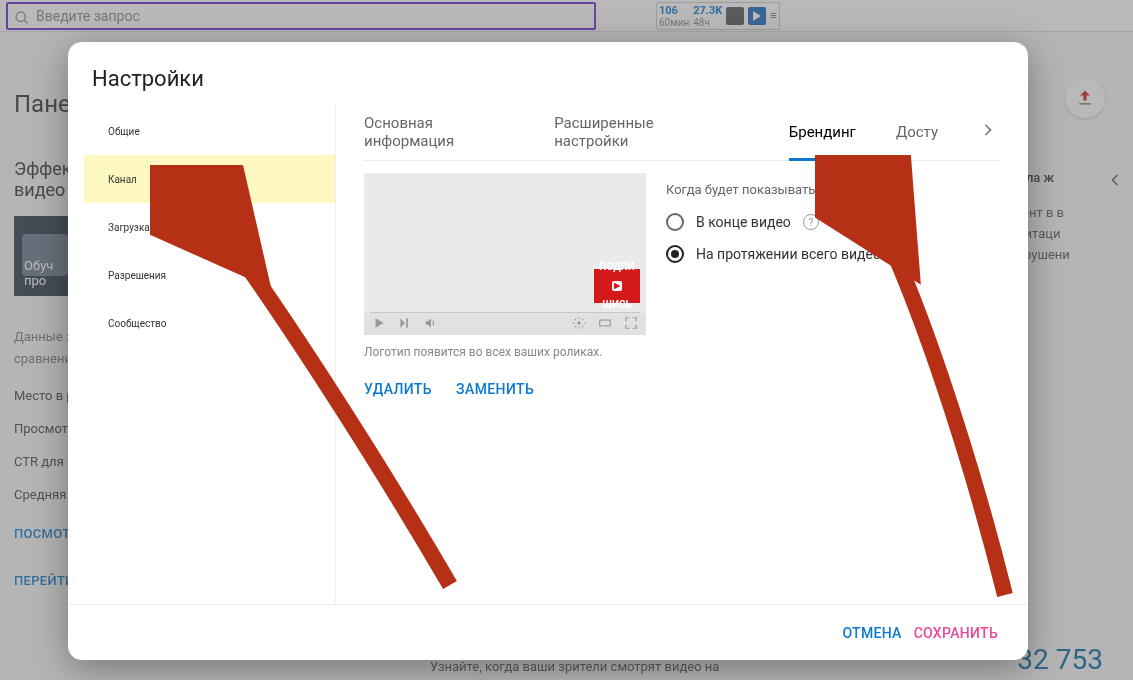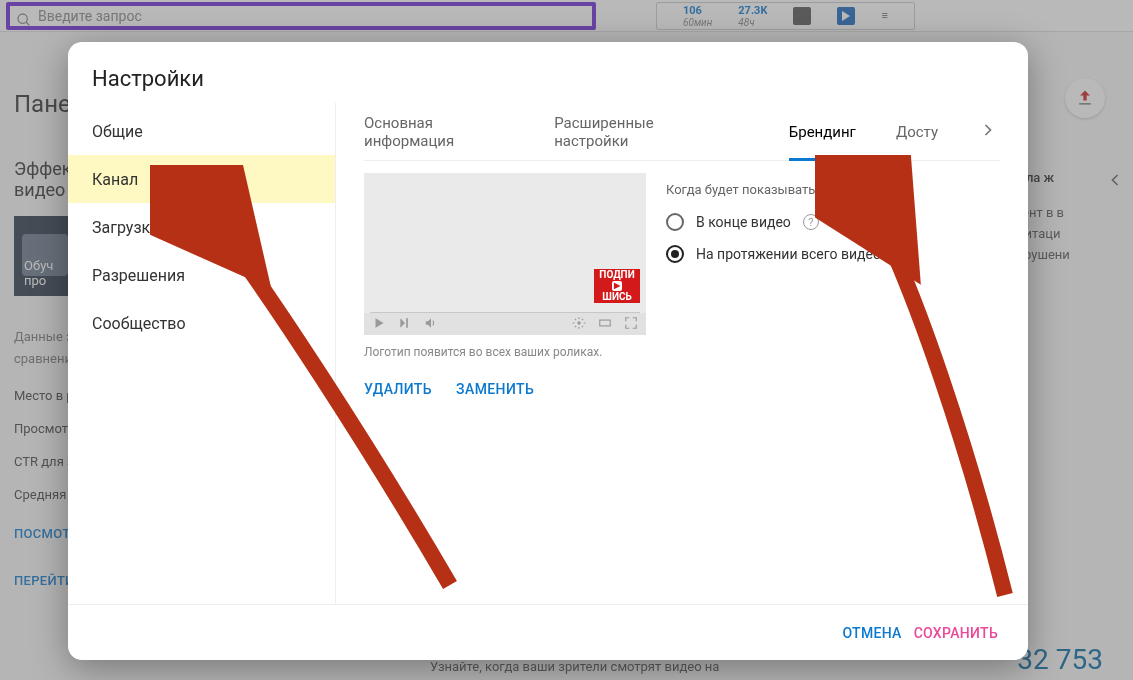--- a/index.html
+++ b/index.html
@@ -24,32 +24,32 @@
     background: rgba(100,100,100,0.45);
     z-index: 5;
   }
   .topbar {
     position: absolute; top: 0; left: 0; right: 0; height: 32px;
     background: #fff; border-bottom: 1px solid #ddd;
     display:flex; align-items:center;
   }
   .search {
     width: 590px; height: 28px; margin-left: 6px;
-    border:4px solid #6d28d9; border-radius:2px;
+    border:2px solid #6d28d9; border-radius:2px;
     display:flex; align-items:center; color:#888;
     font-size:14px; padding-left:28px; position:relative;
   }
   .search svg{position:absolute;left:6px;top:6px;}
   .stats {
     margin-left:60px; height:28px; border:1px solid #ccc; border-radius:2px;
-    display:flex; align-items:center; padding:0 26px; gap:26px; font-size:11px;
+    display:flex; align-items:center; padding:0 2px; gap:4px; font-size:11px;
   }
   .stats .v1{color:#0b79d0;font-weight:bold;}
   .stats .v2{color:#0b79d0;font-weight:bold;}
-  .stats .sub{color:#888; font-size:10px;font-style:italic;}
+  .stats .sub{color:#888; font-size:10px;}
   .stats .iconbox{width:18px;height:18px;background:#555;display:inline-block;border-radius:2px;}
   .stats .iconbox2{width:18px;height:18px;background:#1767c0;display:inline-block;border-radius:2px;position:relative;}
   .stats .iconbox2::after{content:"";position:absolute;left:5px;top:4px;border-left:8px solid #fff;border-top:5px solid transparent;border-bottom:5px solid transparent;}
   .upload-btn{
     position:absolute; right:28px; top:78px;
     width:40px;height:40px;border-radius:50%;
     background:#fff;display:flex;align-items:center;justify-content:center;
     box-shadow:0 1px 3px rgba(0,0,0,.2);
   }
 
@@ -88,22 +88,23 @@
     font-size:22px; color:#222;
   }
   .modal-body{
     flex:1; display:flex; min-height:0;
   }
   .sidebar{
     width:268px; border-right:1px solid #eee; padding-top:4px;
   }
   .sidebar-item{
     height:48px; display:flex; align-items:center;
-    padding-left:24px; font-size:16px; color:#333;
+    padding-left:24px; font-size:10px; color:#333;
     cursor:pointer;
+    margin-left:16px;
   }
   .sidebar-item.active{ background:#fef9c3; }
 
   .content{
     flex:1; padding:0 28px; overflow:hidden; position:relative;
   }
   .tabs{
     display:flex; align-items:center; height:58px;
     border-bottom:1px solid #eee; gap:40px;
     color:#666; font-size:15px;
@@ -122,20 +123,21 @@
     margin-top:12px; width:282px;
   }
   .video-frame{
     width:282px; height:162px; background:#eaeaea; position:relative;
   }
   .watermark{
     position:absolute; right:6px; bottom:32px; width:46px; height:34px;
     background:#d31919; color:#fff; font-size:10px; font-weight:bold;
     display:flex; flex-direction:column; align-items:center; justify-content:center;
     line-height:10px;
+    gap:8px;
   }
   .watermark .mid{background:#fff;color:#d31919;border-radius:2px;padding:0 2px;margin:1px 0;font-size:8px;}
   .progress{
     position:absolute; left:6px; right:6px; bottom:20px; height:3px;
     background:#c7c7c7;
   }
   .video-controls{
     position:absolute; left:0; right:0; bottom:0; height:22px;
     background:#e1e1e1; display:flex; align-items:center;
     color:#9a9a9a; gap:12px; padding:0 8px;

